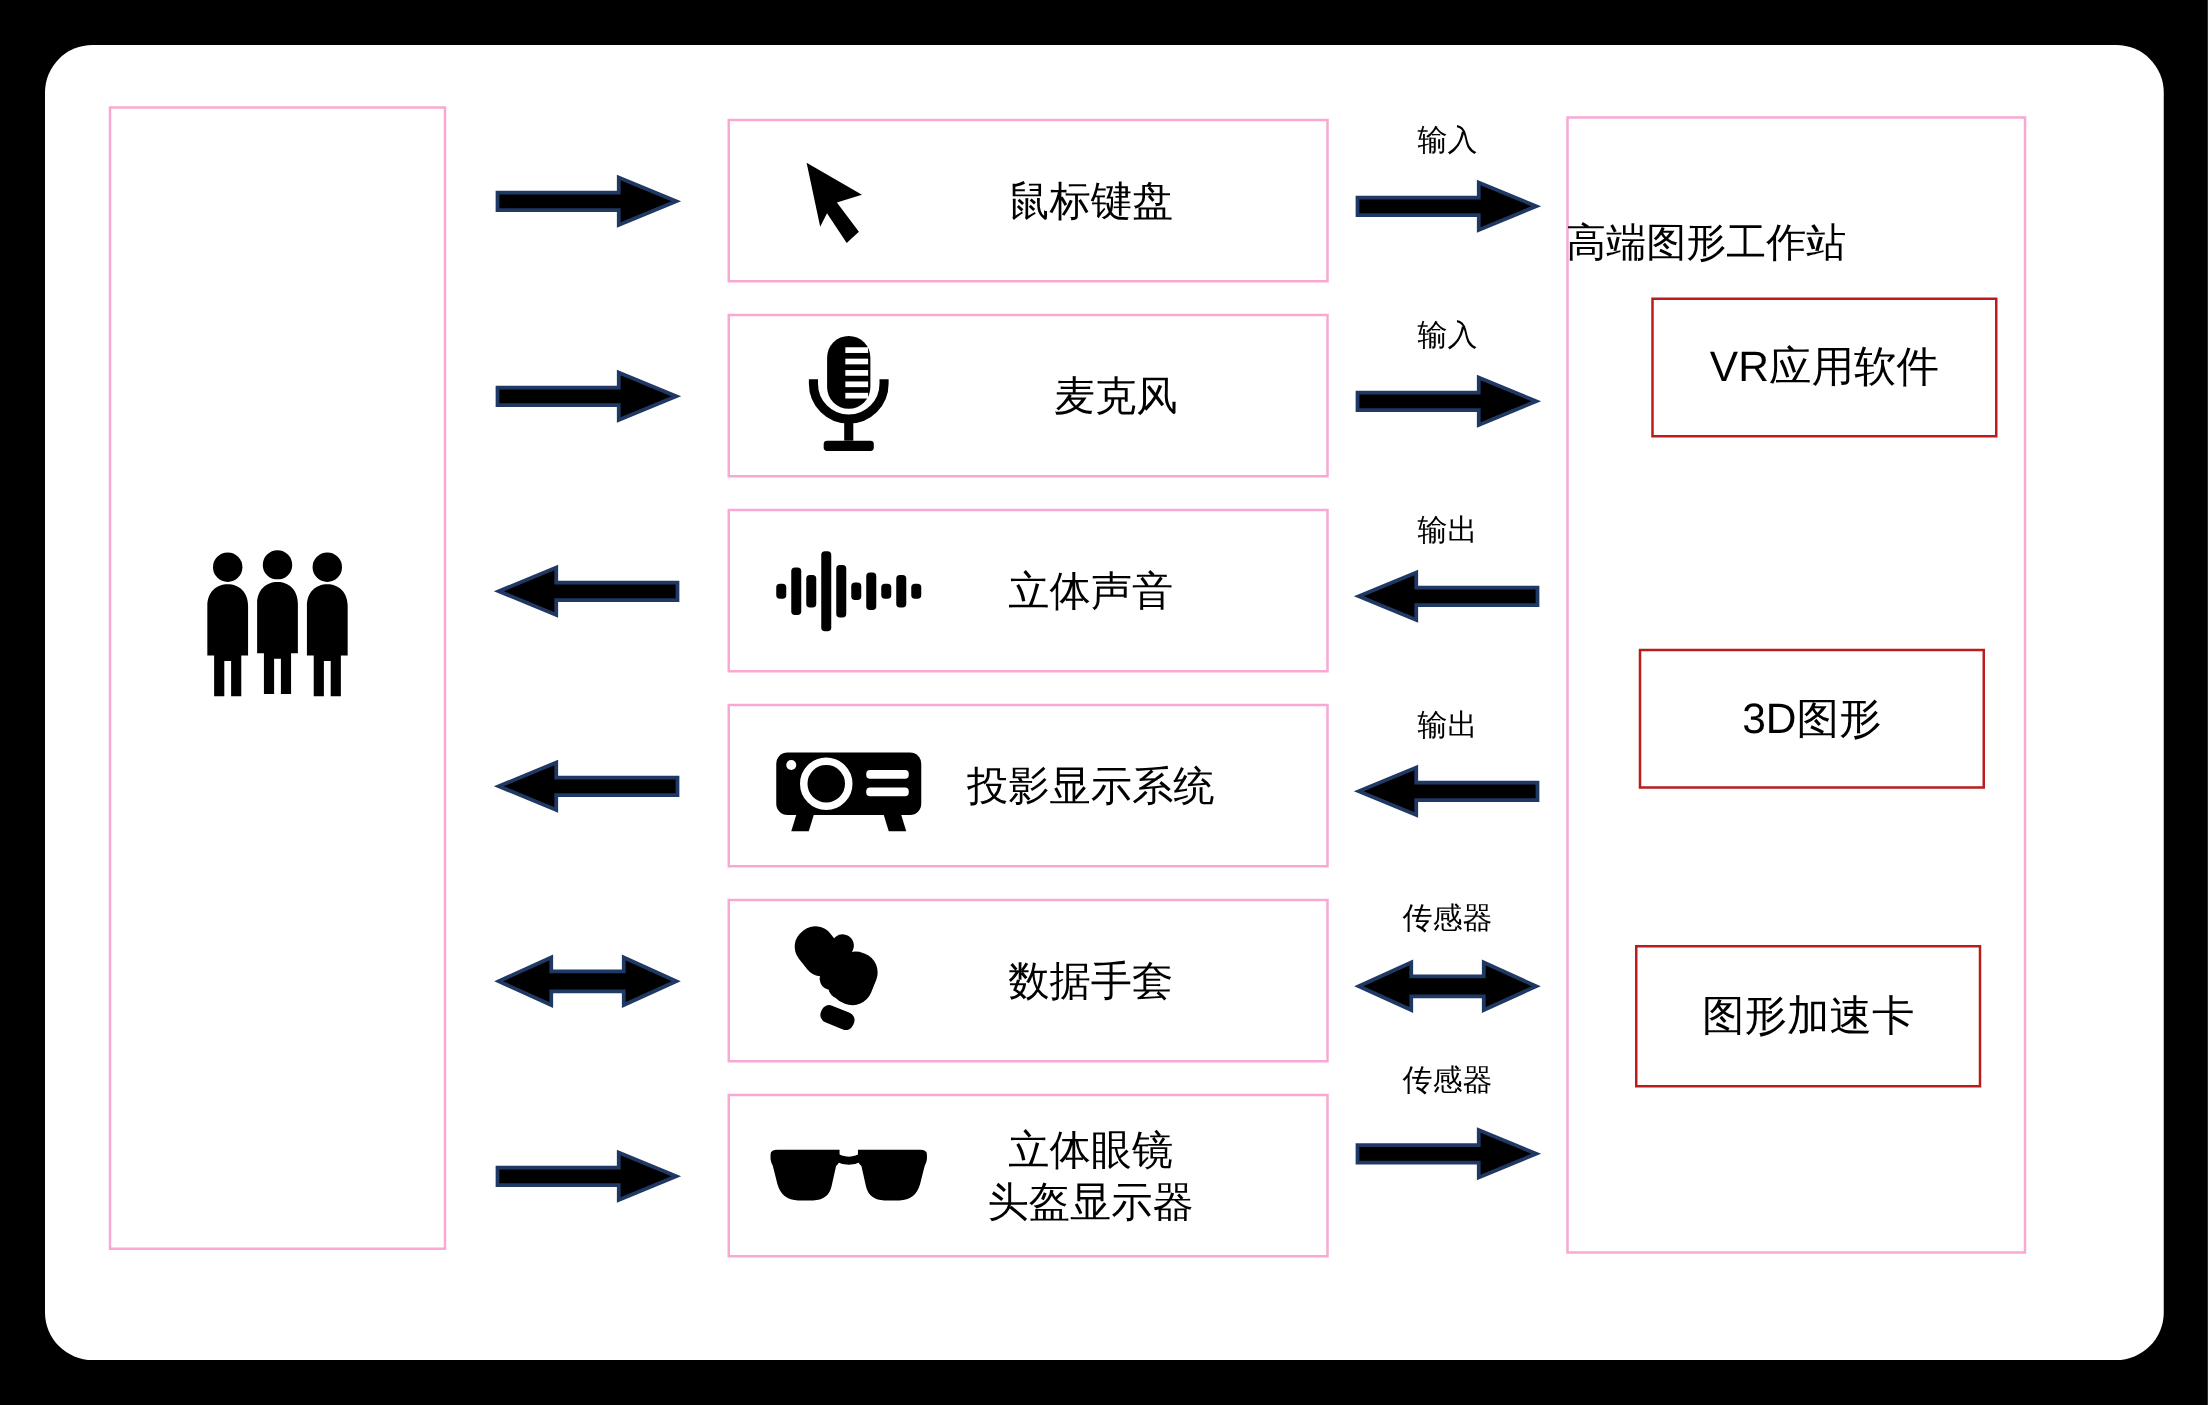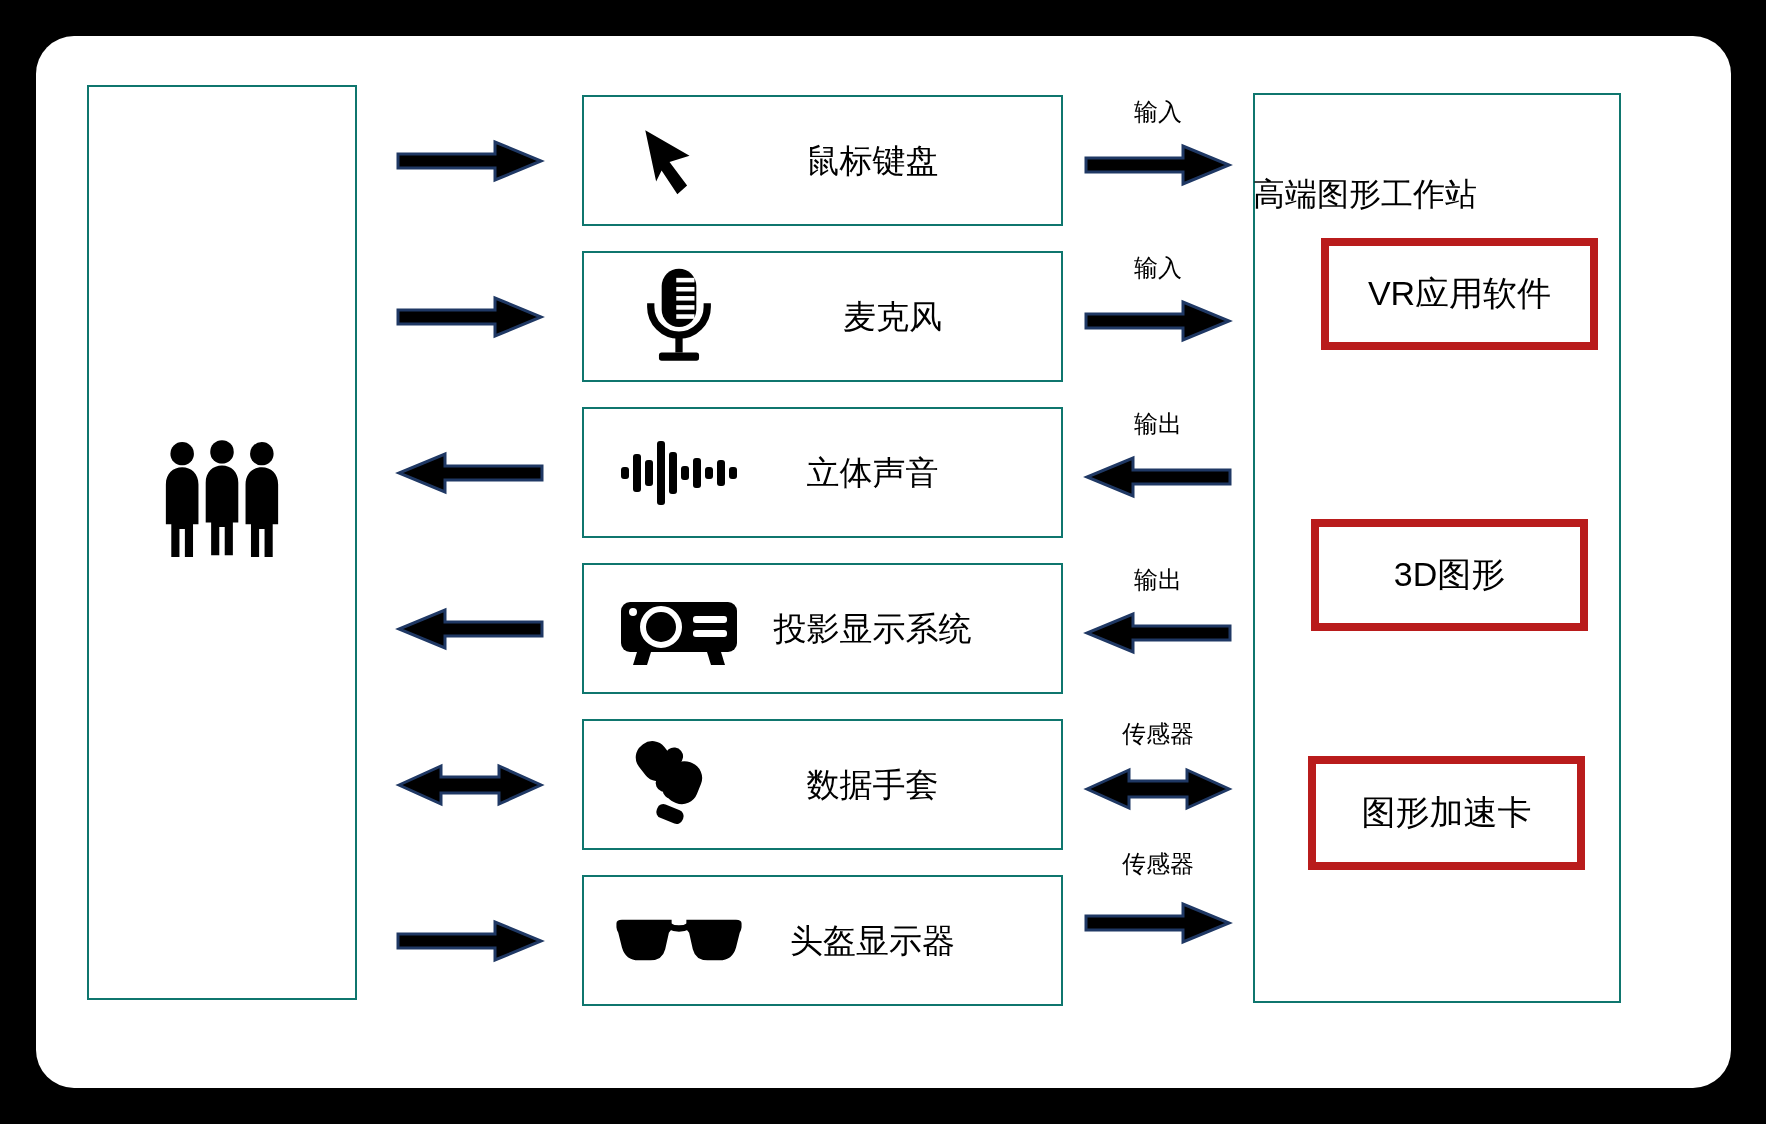--- a/index.html
+++ b/index.html
@@ -1,20 +1,20 @@
 <!DOCTYPE html>
 <html><head>
 <meta charset="utf-8">
 <style>
   html,body{margin:0;padding:0;background:#000;}
   .stage{position:relative;width:1766px;height:1124px;background:#000;overflow:hidden;
          font-family:"Liberation Sans","DejaVu Sans",sans-serif;color:#000;}
   .card{position:absolute;left:36px;top:36px;width:1695px;height:1052px;background:#fff;border-radius:38px;}
-  .gbox{position:absolute;border:2px solid #0f766e;background:#fff;box-sizing:border-box;}
-  .bbox{position:absolute;border:8px solid #b91c1c;background:#fff;box-sizing:border-box;
+  .gbox{position:absolute;border:2px solid #f9a8d4;background:#fff;box-sizing:border-box;}
+  .bbox{position:absolute;border:2px solid #b91c1c;background:#fff;box-sizing:border-box;
         display:flex;align-items:center;justify-content:center;font-size:34px;}
   .devbox{display:flex;align-items:center;padding:0 60px 0 30px;}
   .dev-icon{flex:0 0 130px;display:flex;justify-content:center;align-items:center;}
   .dev-label{flex:1;text-align:center;font-size:33px;line-height:1.25;}
   .arrow{position:absolute;width:150px;height:48px;}
   .wslabel{position:absolute;width:160px;text-align:center;font-size:24px;}
   .title{position:absolute;left:1253px;width:368px;font-size:32px;}
   svg{display:block;}
 </style>
 </head>
@@ -131,20 +131,21 @@
     <span class="dev-icon">
       <svg width="130" height="46" viewBox="0 0 140 50">
         <g fill="#000">
           <path d="M2,6 q0,-4 6,-4 l54,0 l0,8 q0,4 -3,6 l-4,18 q-3,12 -16,12 l-13,0 q-14,0 -18,-14 l-4,-16 q-2,-4 -2,-6 z"></path>
           <path d="M138,6 q0,-4 -6,-4 l-54,0 l0,8 q0,4 3,6 l4,18 q3,12 16,12 l13,0 q14,0 18,-14 l4,-16 q2,-4 2,-6 z"></path>
           <path d="M58,4 q12,8 24,0 l0,8 q-12,6 -24,0 z"></path>
         </g>
       </svg>
     </span>
     <span class="dev-label">
+      <div>立体眼镜</div>
       <div>头盔显示器</div>
     </span>
   </div>
 
   <div class="gbox" style="left:1253px;top:93px;width:368px;height:910px;"></div>
   <div class="title" style="top:173px;">高端图形工作站</div>
 
   <div class="bbox" style="left:1321px;top:238px;width:277px;height:112px;">
     <span>VR应用软件</span>
   </div>

